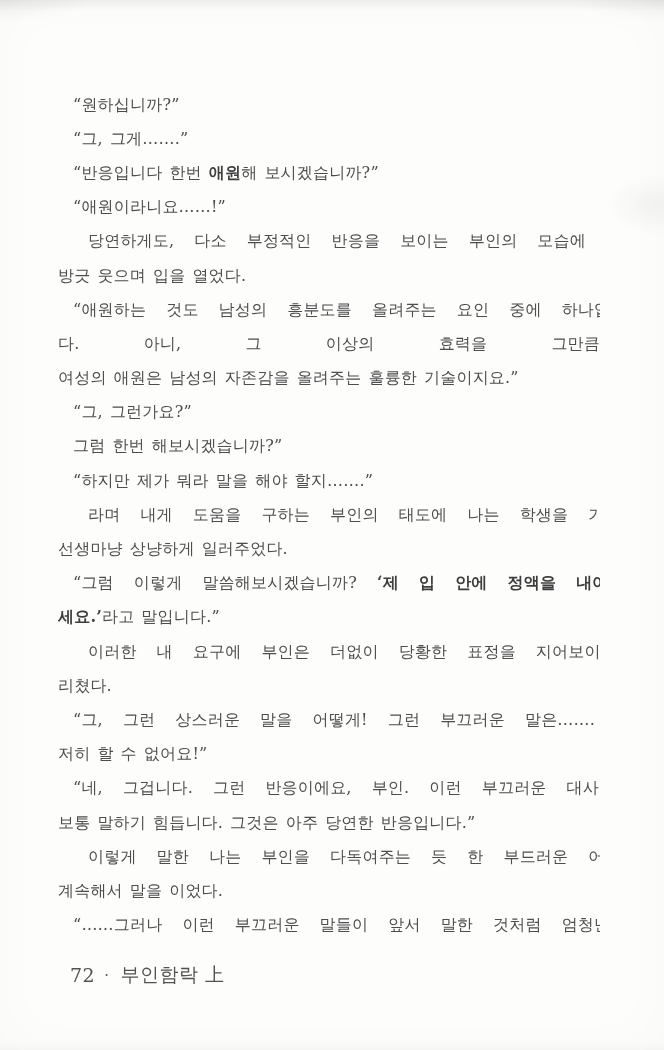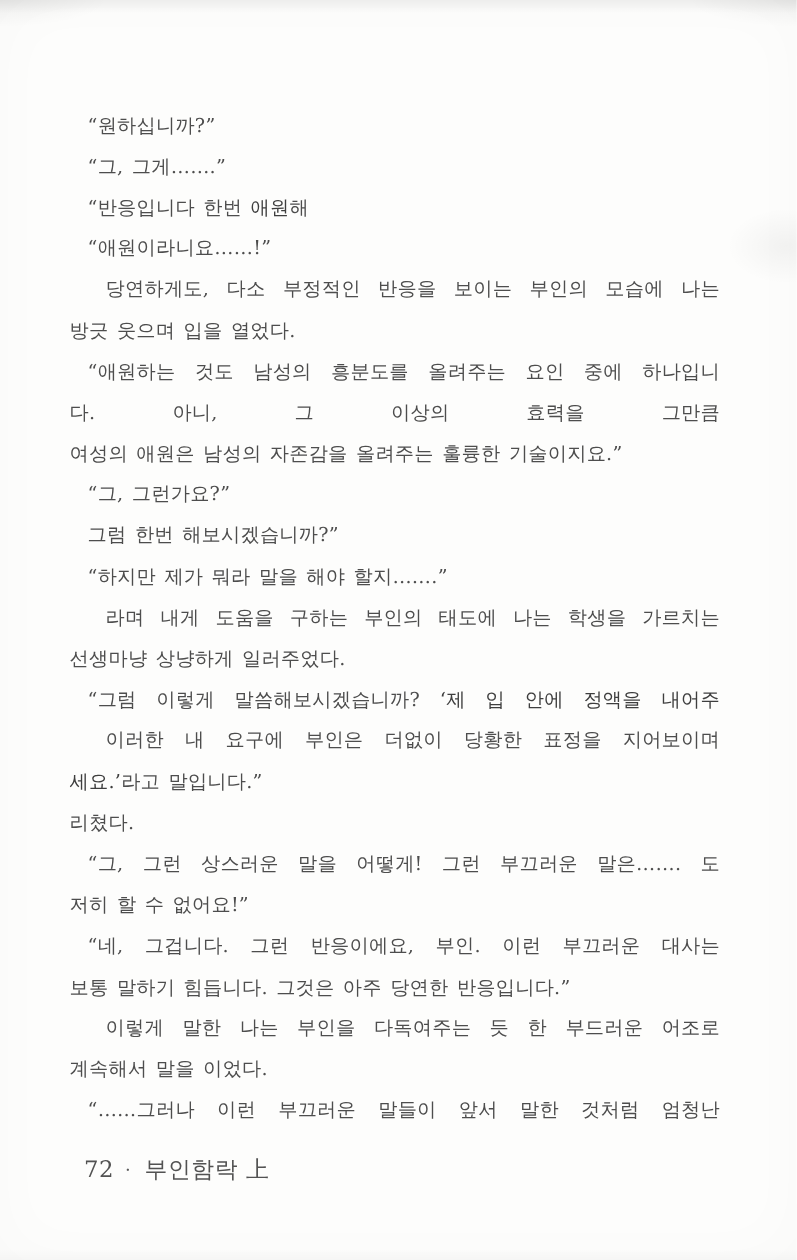--- a/index.html
+++ b/index.html
@@ -28,30 +28,30 @@
     top: 88px;
     width: 542px;
     font-size: 16px;
     color: var(--text-color, #4d4d4d);
     letter-spacing: 0.2px;
   }
   .line {
     height: 34.2px;
     display: flex;
     align-items: center;
-    column-gap: 4px;
+    column-gap: 20px;
     overflow: hidden;
   }
   .line.fill   { justify-content: space-between; }
   .line.nofill { justify-content: flex-start; column-gap: 7px; }
   .ind-quote { padding-left: 15px; }
   .ind-text  { padding-left: 30px; }
   .w { white-space: pre; }
   .w .b {
-    font-weight: 400;
+    font-weight: 700;
     color: var(--bold-color, #3e3e3e);
   }
   .footer {
     position: absolute;
     left: 70px;
     top: 962px;
     display: flex;
     align-items: center;
     font-size: 19px;
     color: var(--footer-color, #525252);
@@ -73,20 +73,21 @@
         <span class="w"><span>“원하십니까?”</span></span>
       </div>
       <div class="line nofill ind-quote">
         <span class="w"><span>“그,</span></span>
         <span class="w"><span>그게…….”</span></span>
       </div>
       <div class="line nofill ind-quote">
         <span class="w"><span>“반응입니다</span></span>
         <span class="w"><span>한번</span></span>
         <span class="w"><span class="b">애원</span><span>해</span></span>
+        <span class="w"><span>보시겠습니까?”</span></span>
       </div>
       <div class="line nofill ind-quote">
         <span class="w"><span>“애원이라니요……!”</span></span>
       </div>
       <div class="line fill ind-text">
         <span class="w"><span>당연하게도,</span></span>
         <span class="w"><span>다소</span></span>
         <span class="w"><span>부정적인</span></span>
         <span class="w"><span>반응을</span></span>
         <span class="w"><span>보이는</span></span>
@@ -163,33 +164,33 @@
       <div class="line fill ind-quote">
         <span class="w"><span>“그럼</span></span>
         <span class="w"><span>이렇게</span></span>
         <span class="w"><span>말씀해보시겠습니까?</span></span>
         <span class="w"><span class="b">‘제</span></span>
         <span class="w"><span class="b">입</span></span>
         <span class="w"><span class="b">안에</span></span>
         <span class="w"><span class="b">정액을</span></span>
         <span class="w"><span class="b">내어주</span></span>
       </div>
+      <div class="line nofill ind-none">
+        <span class="w"><span class="b">세요.’</span><span>라고</span></span>
+        <span class="w"><span>말입니다.”</span></span>
+      </div>
       <div class="line fill ind-text">
         <span class="w"><span>이러한</span></span>
         <span class="w"><span>내</span></span>
         <span class="w"><span>요구에</span></span>
         <span class="w"><span>부인은</span></span>
         <span class="w"><span>더없이</span></span>
         <span class="w"><span>당황한</span></span>
         <span class="w"><span>표정을</span></span>
         <span class="w"><span>지어보이며</span></span>
-      </div>
-      <div class="line nofill ind-none">
-        <span class="w"><span class="b">세요.’</span><span>라고</span></span>
-        <span class="w"><span>말입니다.”</span></span>
       </div>
       <div class="line nofill ind-none">
         <span class="w"><span>리쳤다.</span></span>
       </div>
       <div class="line fill ind-quote">
         <span class="w"><span>“그,</span></span>
         <span class="w"><span>그런</span></span>
         <span class="w"><span>상스러운</span></span>
         <span class="w"><span>말을</span></span>
         <span class="w"><span>어떻게!</span></span>

